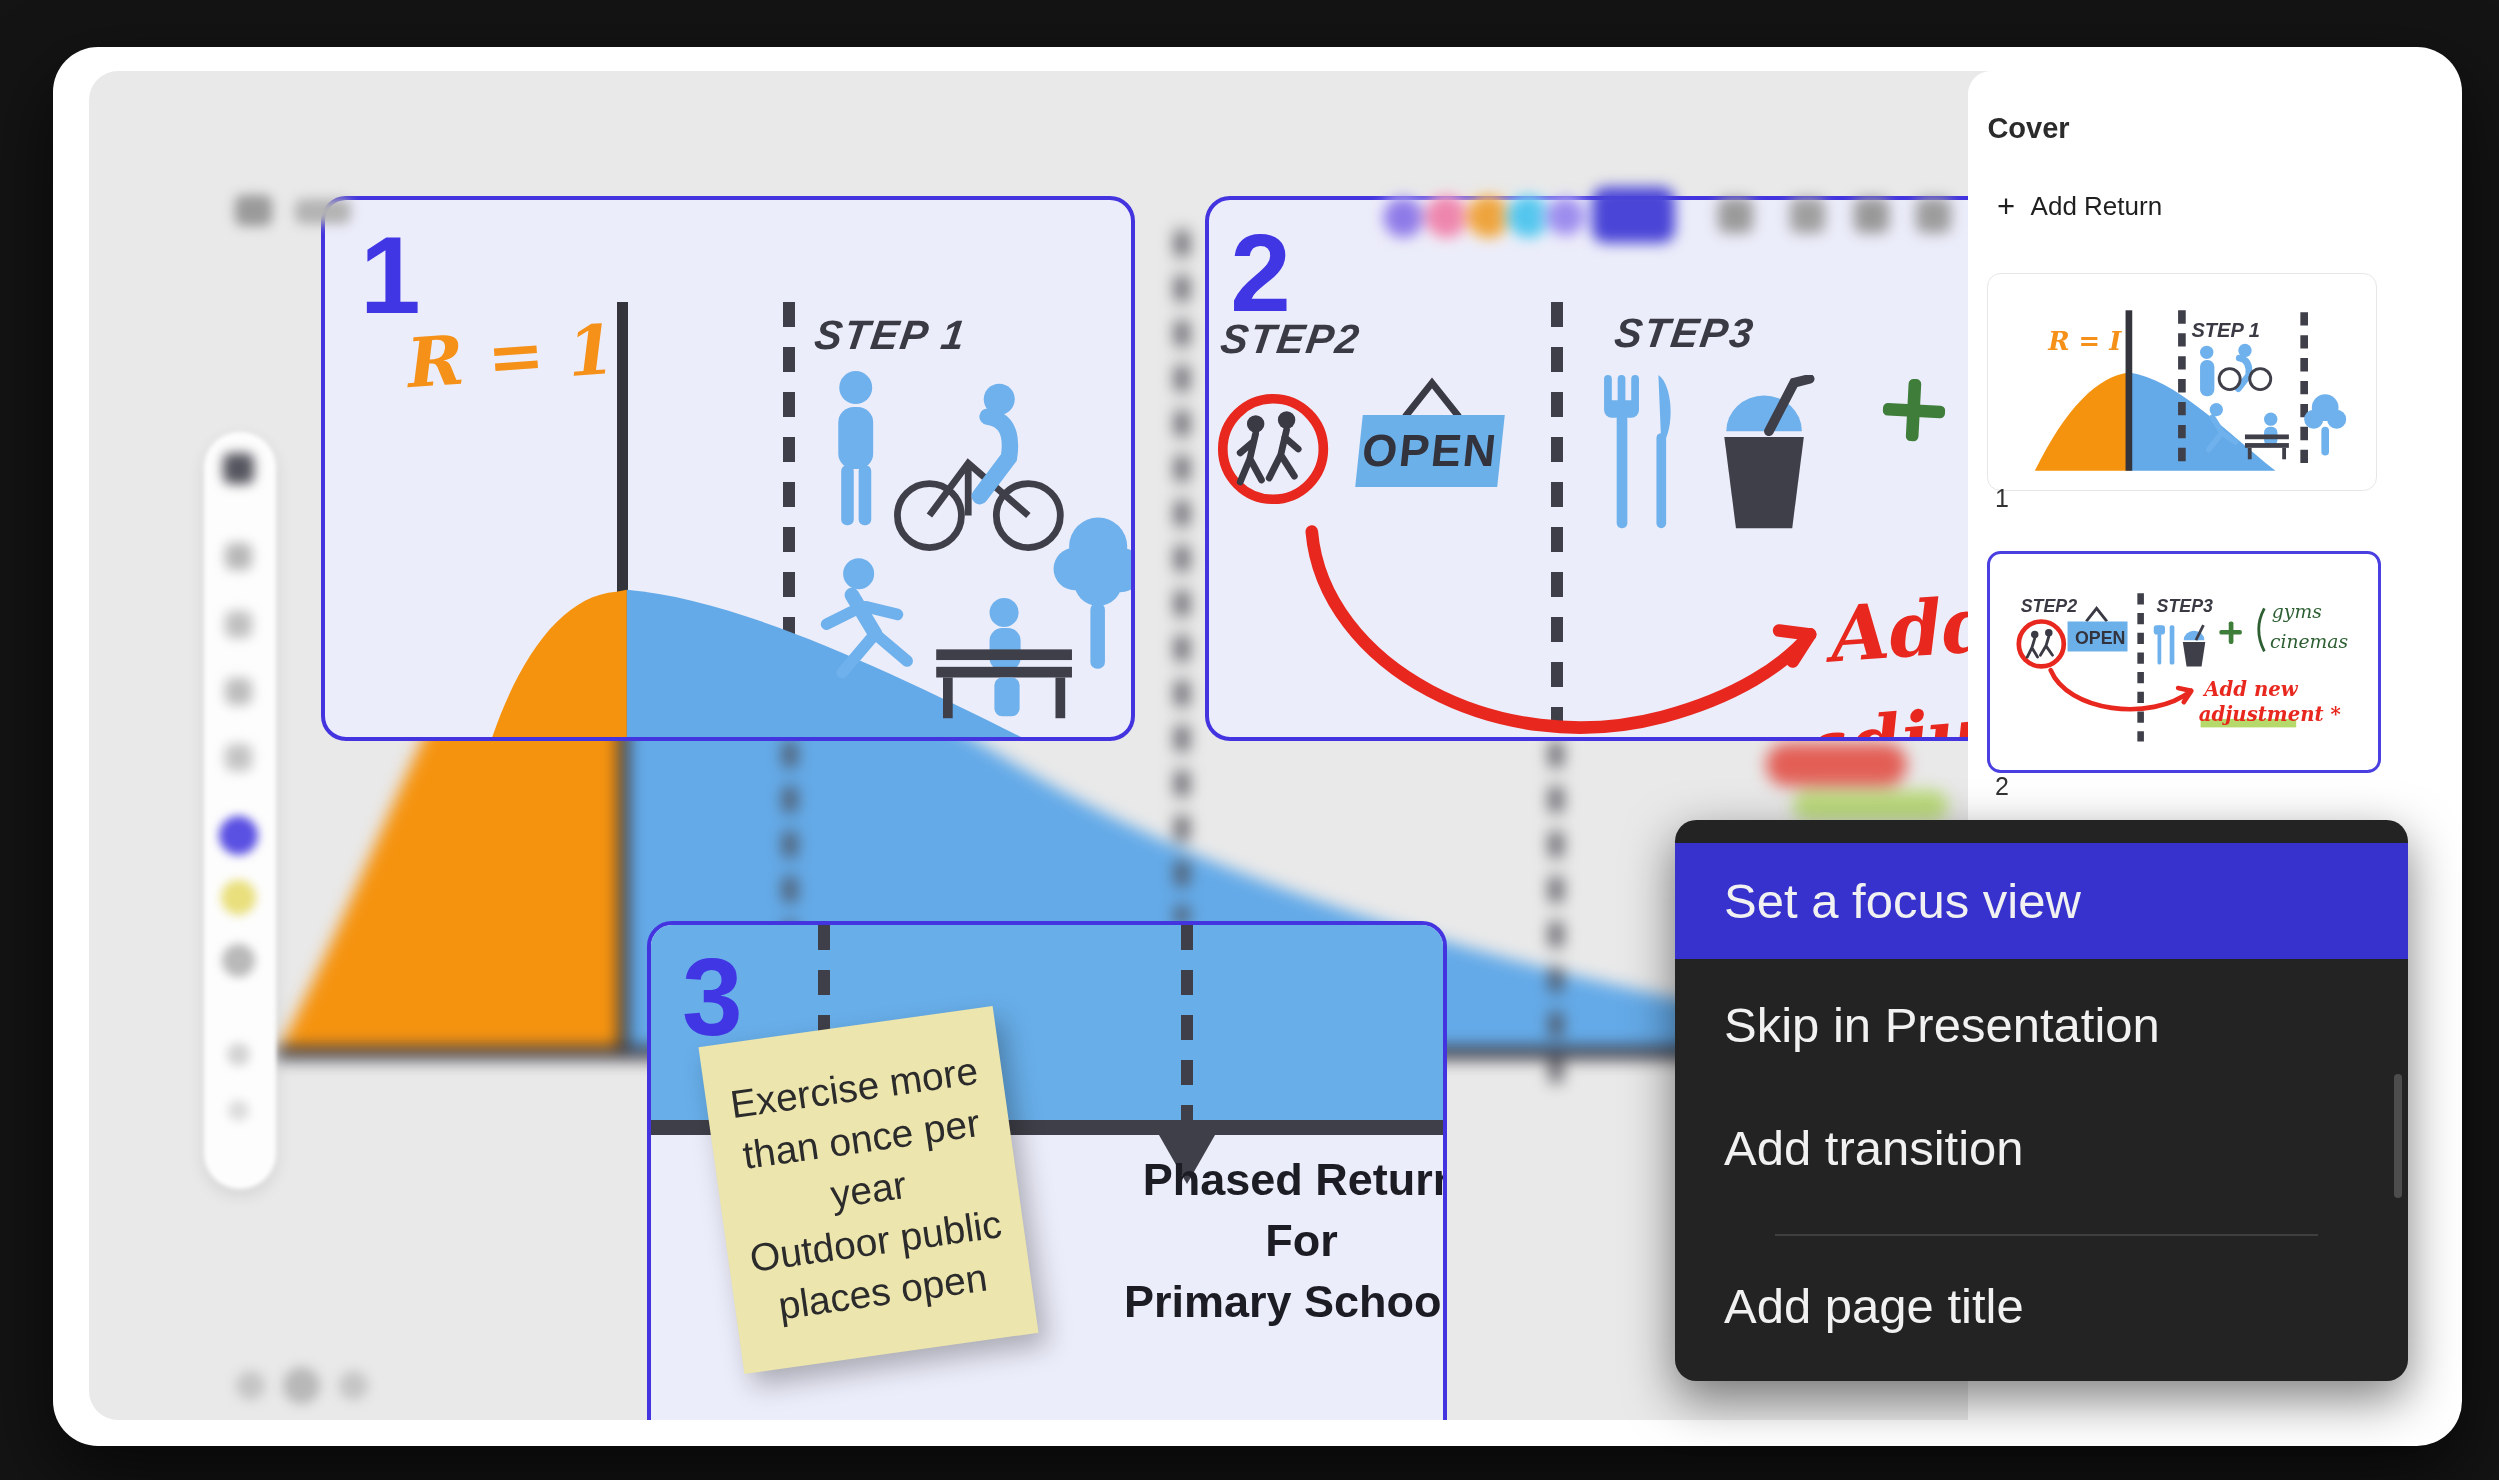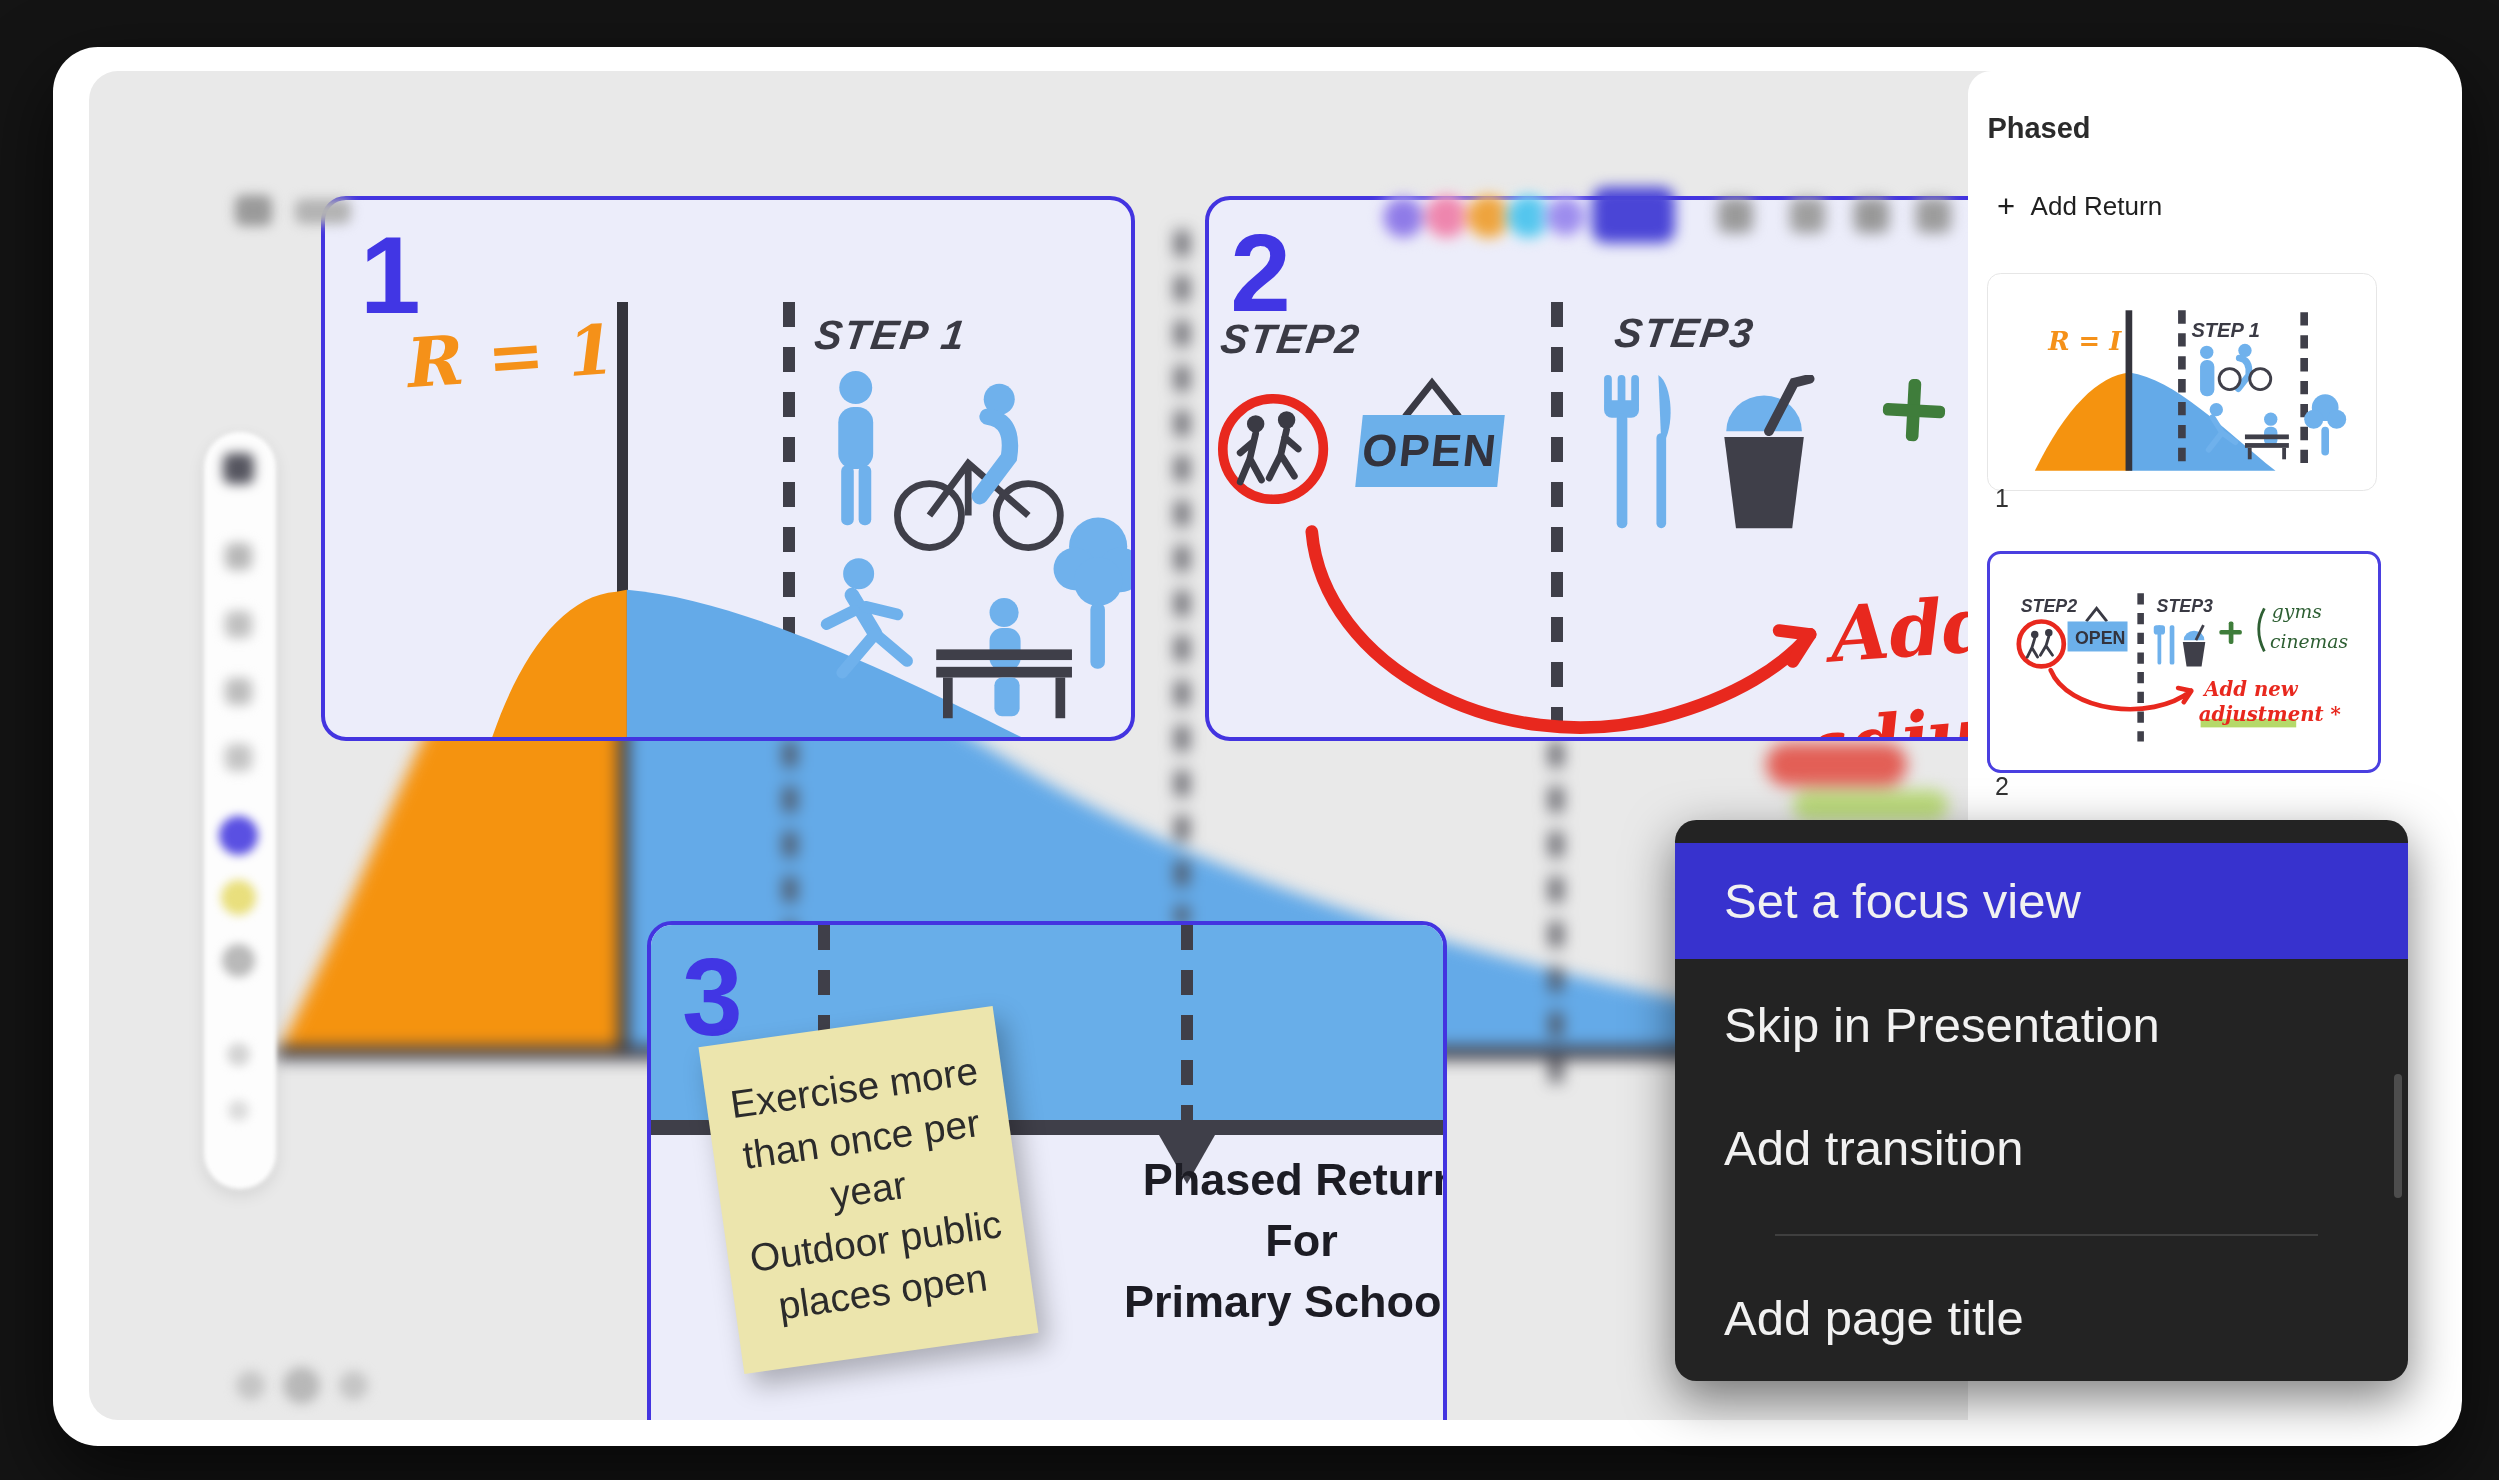--- a/index.html
+++ b/index.html
@@ -198,21 +198,21 @@
         <div class="abs" style="left:309px;top:24px;width:83px;height:56px;background:#4a45d6;border-radius:13.6px;"></div>
         <div class="toolblob" style="left:435px;top:35px;width:35px;height:35px;background:#9a9a9a;filter:none;"></div>
         <div class="toolblob" style="left:507px;top:35px;width:35px;height:35px;background:#9f9f9f;filter:none;"></div>
         <div class="toolblob" style="left:571px;top:35px;width:35px;height:35px;background:#989898;filter:none;"></div>
         <div class="toolblob" style="left:633px;top:35px;width:35px;height:35px;background:#9c9c9c;filter:none;"></div>
         <div class="blob" style="left:697px;top:37px;width:31px;height:31px;background:#cfcfcf;"></div>
       </div>
     </div>
 
     <div class="abs" style="left:1915px;top:24px;width:474px;height:1349px;background:#ffffff;border-radius:23px 0 0 0;">
-      <div class="abs" style="left:19.4px;top:41px;font-size:29px;font-weight:bold;color:#2b2b2b;">Phased</div>
+      <div class="abs" style="left:19.4px;top:41px;font-size:29px;font-weight:bold;color:#2b2b2b;">Cover</div>
       <div class="abs" style="left:29px;top:118px;height:35px;display:flex;align-items:center;cursor:pointer;">
         <span style="font-size:31px;color:#1f1f1f;margin-right:15.5px;">+</span>
         <span style="font-size:26px;color:#1f1f1f;">Add Return</span>
       </div>
 
       <div class="thumbcard" style="left:19.4px;top:202px;width:388px;height:216px;border:1.9px solid #e6e6e6;">
         <svg width="384" height="213" viewBox="0 0 400 223">
           <text x="62" y="80" font-size="27" font-style="italic" font-weight="bold" font-family="DejaVu Serif,serif" fill="#f59119">R = I</text>
           <path d="M48,206 C80,140 115,106 147,103 L147,206 Z" fill="#f5930f"></path>
           <path d="M147,103 C195,110 245,162 300,206 L147,206 Z" fill="#64aae8"></path>
@@ -283,18 +283,18 @@
         </svg>
       </div>
       <div class="pagenum" style="left:27px;top:701px;">2</div>
     </div>
 
     <div class="abs" style="left:1622px;top:773px;width:733px;height:561px;background:#232323;border-radius:21.3px;box-shadow:0 17.5px 49px rgba(0,0,0,.5);">
       <div class="menu-item" style="top:147px;">Skip in Presentation</div>
       <div class="menu-item" style="top:23px;background:#3732ce;">Set a focus view</div>
       <div class="menu-item" style="top:270px;">Add transition</div>
       <div class="abs" style="left:100px;top:414px;width:543px;height:1.9px;background:#3f3f3f;"></div>
-      <div class="menu-item" style="top:440px;">Add page title</div>
+      <div class="menu-item" style="top:428px;">Add page title</div>
       <div class="abs" style="right:5.8px;top:254px;width:7.8px;height:124px;background:#4d4d4d;border-radius:3.9px;"></div>
     </div>
   </div>
 </div>
 
 
 </body></html>

